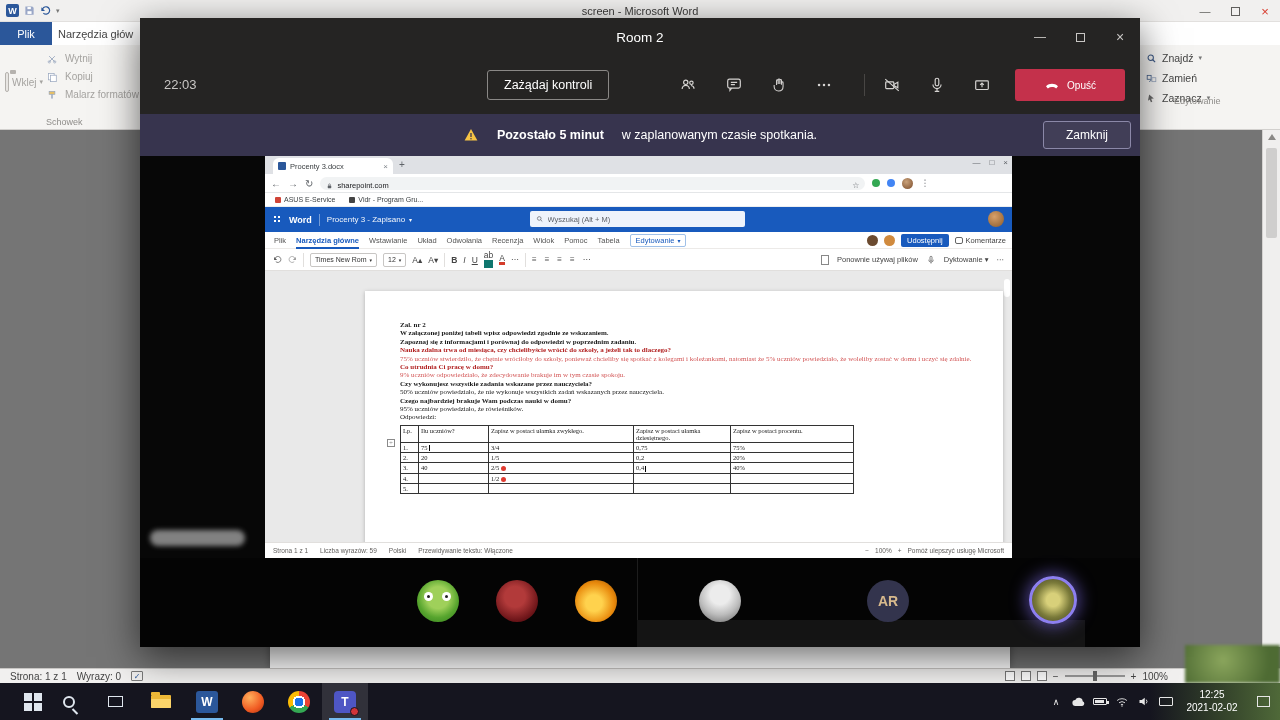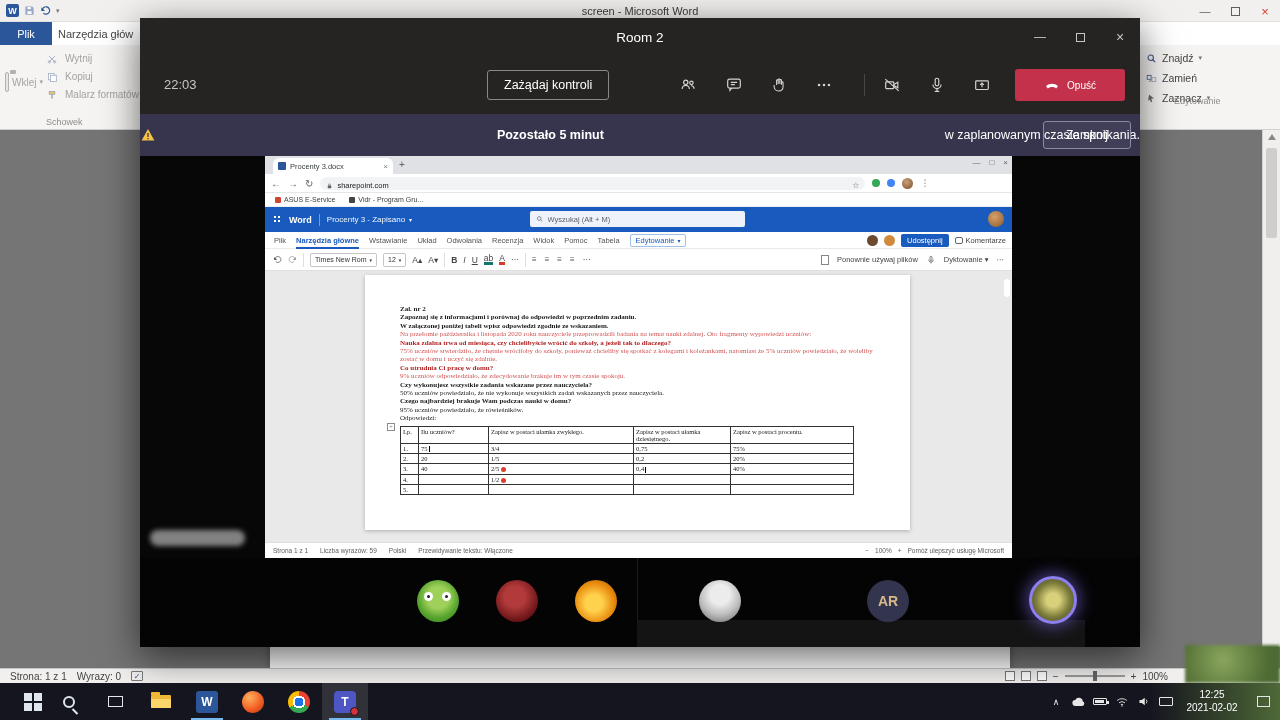--- a/index.html
+++ b/index.html
@@ -56,21 +56,21 @@
   .teams{left:140px;top:18px;width:1000px;height:629px;background:#1f1e1e;box-shadow:0 10px 36px rgba(0,0,0,.6)}
   .t-title{position:absolute;left:0;top:0;width:1000px;height:38px;background:#252423;display:flex;align-items:center;justify-content:center;color:#fff;font-size:13.5px}
   .t-ctrls{position:absolute;right:0;top:0;height:38px;display:flex}
   .t-ctrls span{width:40px;height:38px;display:flex;align-items:center;justify-content:center;color:#c8c6c4;font-size:12px}
   .t-toolbar{position:absolute;left:0;top:38px;width:1000px;height:58px;background:#252423}
   .t-timer{position:absolute;left:24px;top:21px;color:#c8c6c4;font-size:13px}
   .t-req{position:absolute;left:347px;top:14px;height:30px;padding:0 16px;border:1px solid #8a8886;border-radius:3px;color:#fff;font-size:12.5px;display:flex;align-items:center;background:transparent}
   .t-icbtn{position:absolute;top:11px;width:36px;height:36px;display:flex;align-items:center;justify-content:center;color:#d6d4d2}
   .t-divider{position:absolute;left:724px;top:18px;width:1px;height:22px;background:#484644}
   .t-leave{position:absolute;left:875px;top:13px;width:110px;height:32px;background:#c4314b;border-radius:3px;display:flex;align-items:center;justify-content:center;gap:7px;color:#fff;font-size:10px}
-  .t-banner{position:absolute;left:0;top:96px;width:1000px;height:42px;background:#37344e;display:flex;align-items:center;justify-content:space-between;gap:24px;color:#fff;font-size:12.5px}
+  .t-banner{position:absolute;left:0;top:96px;width:1000px;height:42px;background:#37344e;display:flex;align-items:center;justify-content:center;gap:18px;color:#fff;font-size:12.5px}
   .t-banner .close-btn{position:absolute;right:9px;top:7px;width:88px;height:28px;border:1px solid #8b88a8;border-radius:3px;background:rgba(255,255,255,.05);color:#fff;font-size:12px;display:flex;align-items:center;justify-content:center}
   .t-stage{position:absolute;left:0;top:138px;width:1000px;height:402px;background:#070707}
   .blob{position:absolute;left:10px;top:374px;width:95px;height:16px;background:#8f8f8f;border-radius:8px;filter:blur(2.5px);opacity:.9}
   .t-people{position:absolute;left:0;top:540px;width:1000px;height:89px;background:#040404}
   .p-divider{position:absolute;left:497px;top:0;width:1px;height:89px;background:#1d1d1d}
   .p-band{position:absolute;left:497px;top:62px;width:448px;height:27px;background:#141414}
   .av{position:absolute;width:42px;height:42px;border-radius:50%;top:22px}
   .av-owl{left:277px;background:radial-gradient(circle at 50% 42%,#9fd05a 0 34%,#57a52e 62%,#2f7a1d)}
   .eye{position:absolute;top:12px;width:9px;height:9px;background:#fff;border-radius:50%}
   .eye::after{content:"";position:absolute;left:3px;top:3px;width:3px;height:3px;background:#222;border-radius:50%}
@@ -117,28 +117,28 @@
   .mini-av{width:11px;height:11px;border-radius:50%}
   .share-btn{height:13px;background:#185abd;color:#fff;border-radius:2px;font-size:7.5px;display:flex;align-items:center;padding:0 6px}
   .cmt{display:flex;align-items:center;gap:3px;font-size:7.5px;color:#444}
   .bubble{width:8px;height:7px;border:1px solid #666;border-radius:2px}
 
   .wo-ribbon{position:absolute;left:0;top:93px;width:747px;height:22px;background:#fff;border-bottom:1px solid #e1dfdd;display:flex;align-items:center;gap:6px;padding:0 8px;font-size:8px;color:#444}
   .sep{width:1px;height:14px;background:#e1dfdd}
   .fbox{border:1px solid #c8c6c4;border-radius:2px;height:14px;display:flex;align-items:center;gap:3px;padding:0 4px;font-size:7px;color:#333;white-space:nowrap}
   .fmt{font-size:8.5px}
   .fmt.i{font-style:italic}.fmt.u{text-decoration:underline}
-  .hl{border-bottom:3px solid #0f766e;line-height:1}
+  .hl{border-bottom:8px solid #0f766e;line-height:1}
   .fc{border-bottom:3px solid #d43b2a;line-height:1}
   .glyphs{letter-spacing:2px;color:#555}
   .wo-r-right{margin-left:auto;display:flex;align-items:center;gap:8px;font-size:7.5px;color:#444;white-space:nowrap}
   .docic{width:8px;height:10px;border:1px solid #888}
 
   .wo-canvas{position:absolute;left:0;top:115px;width:747px;height:271px;background:#e9e9e9}
-  .page{position:absolute;left:100px;top:4px;width:545px;height:255px;background:#fff;box-shadow:0 1px 4px rgba(0,0,0,.25);padding:30px 25px 0 35px;font-family:"Liberation Serif",serif}
+  .page{position:absolute;left:100px;top:20px;width:638px;height:255px;background:#fff;box-shadow:0 1px 4px rgba(0,0,0,.25);padding:30px 25px 0 35px;font-family:"Liberation Serif",serif}
   .cv-scroll{position:absolute;right:2px;top:8px;width:6px;height:18px;background:#fff;border-radius:3px}
   .dl{font-size:7px;line-height:8.4px;color:#1a1a1a}
   .dl.b{font-weight:bold}
   .dl.r{color:#d25454}
   .dl.m{color:#b22222;font-weight:bold}
   .handle{position:absolute;left:22px;top:148px;width:8px;height:8px;border:1px solid #8a8a8a;display:flex;align-items:center;justify-content:center;color:#8a8a8a;font-size:7px;line-height:1}
   .dtable{margin-top:3px;border-collapse:collapse;table-layout:fixed;width:453px}
   .dtable th,.dtable td{border:1px solid #333;font-size:6.5px;font-weight:normal;text-align:left;padding:1px 2px;height:8px;vertical-align:top;font-family:"Liberation Serif",serif;color:#1a1a1a}
   .cur{display:inline-block;width:1px;height:6px;background:#000;margin-left:1px;vertical-align:middle}
   .dot{display:inline-block;width:5px;height:5px;border-radius:50%;background:#e03c31;margin-left:2px;vertical-align:middle}
@@ -521,23 +521,22 @@
               </svg>
             <span><span>Dyktowanie</span> ▾</span>
             <span>⋯</span>
           </div>
         </div>
 
         <div class="wo-canvas">
           <div class="cv-scroll"></div>
           <div class="page">
             <div class="dl b">Zal. nr 2</div>
+            <div class="dl b">W załączonej poniżej tabeli wpisz odpowiedzi zgodnie ze wskazaniem.</div>
             <div class="dl b">Zapoznaj się z informacjami i porównaj do odpowiedzi w poprzednim zadaniu.</div>
-            <div class="dl b">W załączonej poniżej tabeli wpisz odpowiedzi zgodnie ze wskazaniem.</div>
-            <div class="dl r">Na przełomie października i listopada 2020 roku nauczyciele przeprowadzili badania na temat nauki zdalnej. Oto fragmenty wypowiedzi uczniów:</div>
             <div class="dl m">Nauka zdalna trwa od miesiąca, czy chcielibyście wrócić do szkoły, a jeżeli tak to dlaczego?</div>
             <div class="dl r">75% uczniów stwierdziło, że chętnie wróciłoby do szkoły, ponieważ chcieliby się spotkać z kolegami i koleżankami, natomiast że 5% uczniów powiedziało, że woleliby zostać w domu i uczyć się zdalnie.</div>
             <div class="dl m">Co utrudnia Ci pracę w domu?</div>
             <div class="dl r">9% uczniów odpowiedziało, że zdecydowanie brakuje im w tym czasie spokoju.</div>
             <div class="dl b">Czy wykonujesz wszystkie zadania wskazane przez nauczyciela?</div>
             <div class="dl">50% uczniów powiedziało, że nie wykonuje wszystkich zadań wskazanych przez nauczyciela.</div>
             <div class="dl b">Czego najbardziej brakuje Wam podczas nauki w domu?</div>
             <div class="dl">95% uczniów powiedziało, że rówieśników.</div>
             <div class="dl">Odpowiedzi:</div>
             <span class="handle">+</span>

